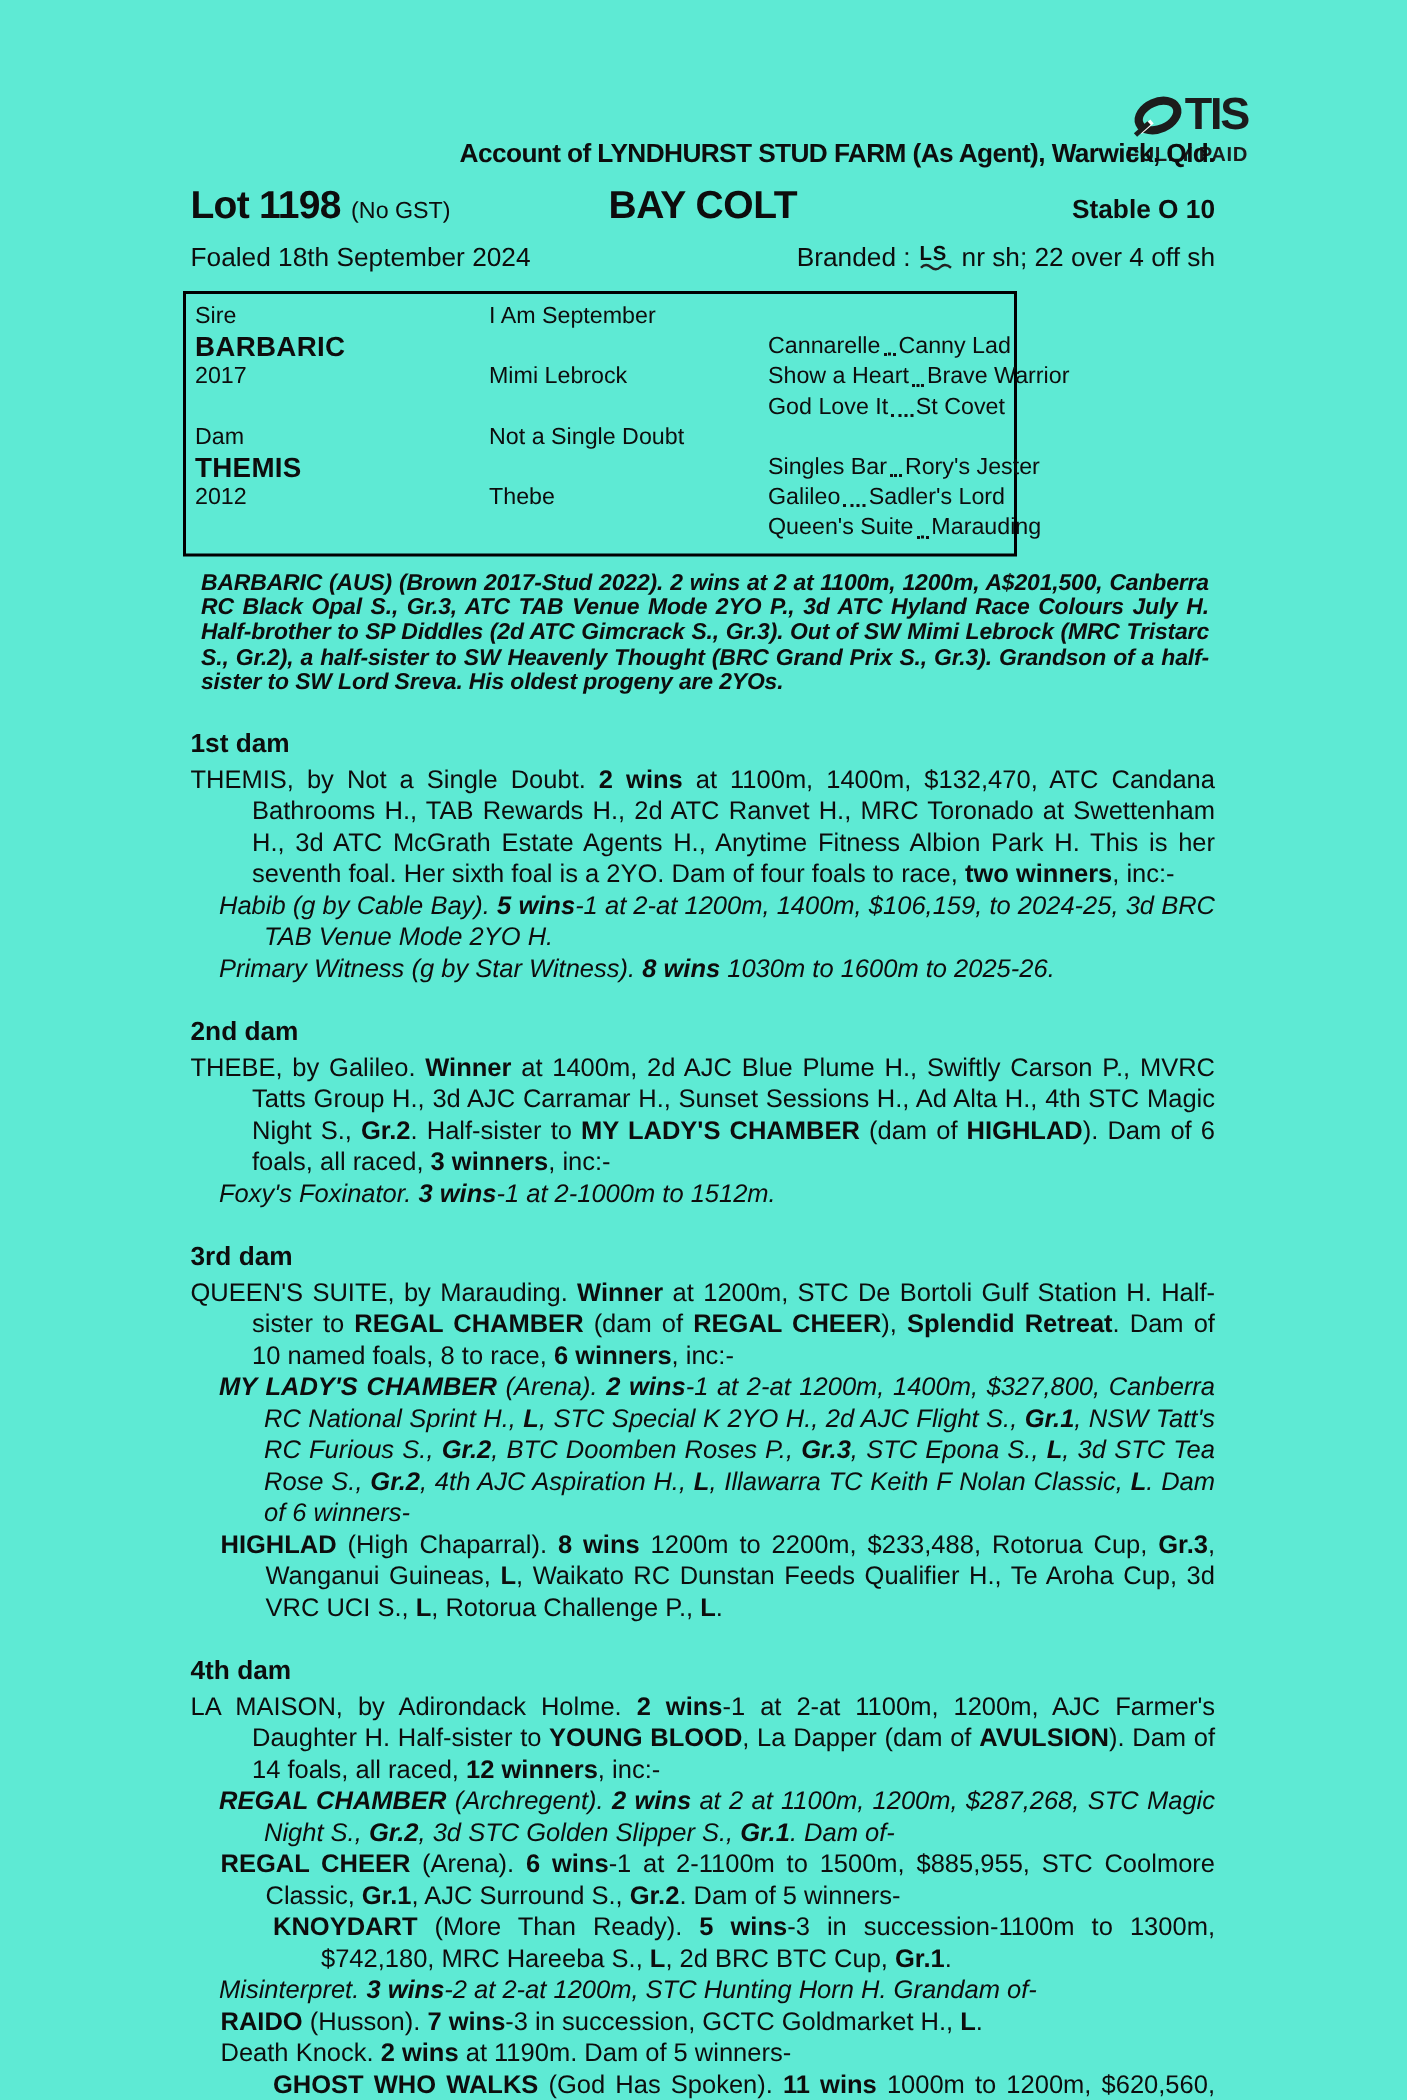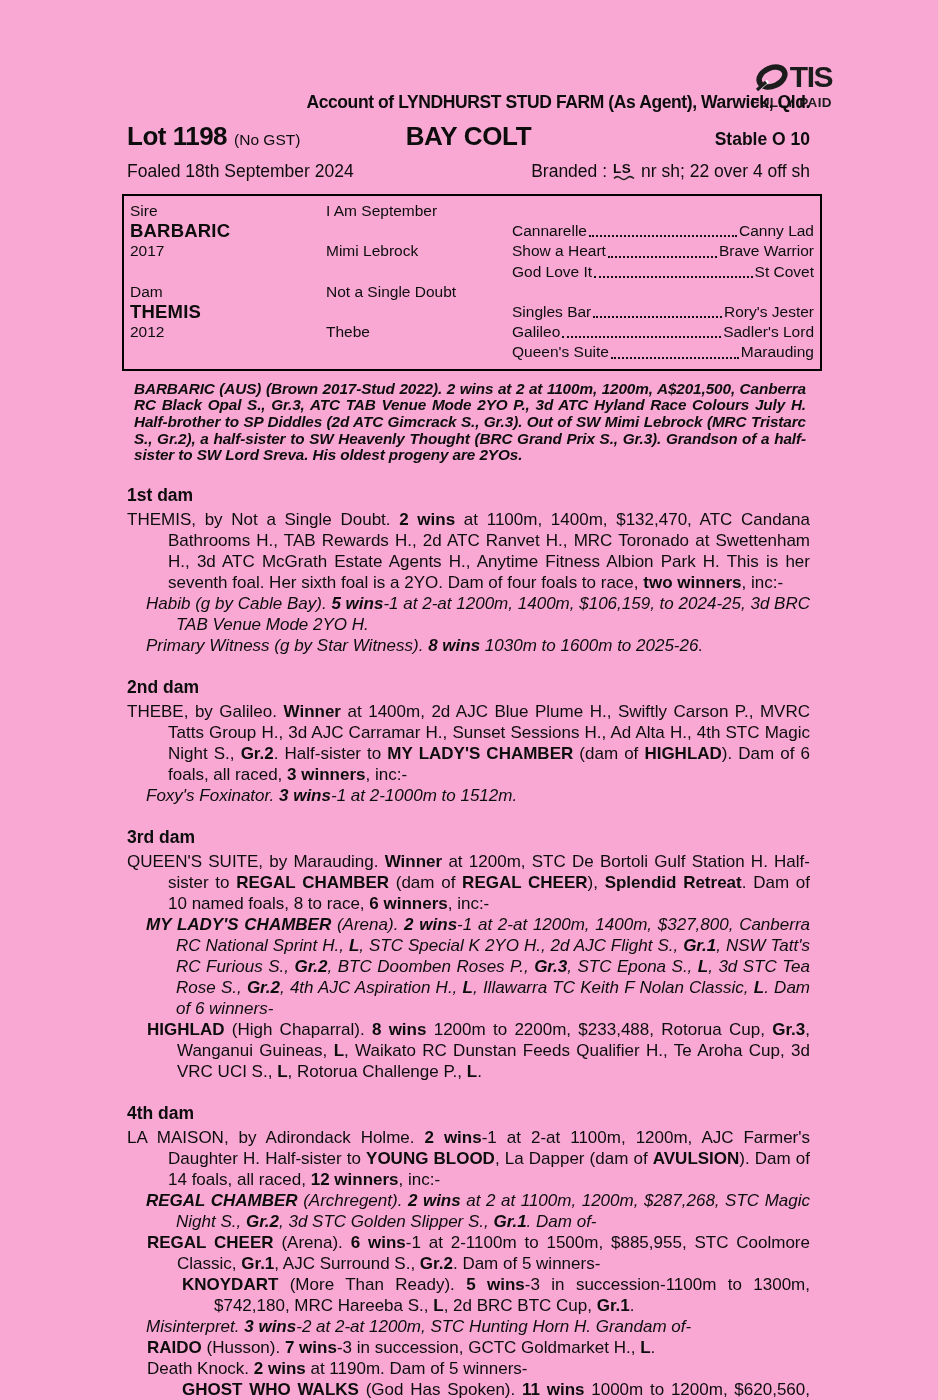--- a/index.html
+++ b/index.html
@@ -1,19 +1,19 @@
 <!DOCTYPE html>
 <html><head>
 <meta charset="utf-8">
 <style>
   html,body { margin:0; padding:0; background:#e8e8e8; }
   .page {
     position:relative;
     width:938px; height:1400px;
-    background:#f9a8d4;
+    background:#5eead4;
     color:#0d0d0d;
     font-family:"Liberation Sans", sans-serif;
     overflow:hidden;
     margin:0 auto;
   }
   .content { position:absolute; left:127px; top:0; width:683px; }
 
   
   .logo { position:absolute; top:60px; right:106px; text-align:center; color:#1c1c1c; }
   .logo-top { display:flex; align-items:center; justify-content:flex-end; height:34px; }
@@ -30,21 +30,21 @@
   .stable { position:absolute; right:0; bottom:2px; font-size:17.5px; font-weight:700; }
   .foaled-row { display:flex; justify-content:space-between; align-items:flex-end; margin-top:9px; font-size:17.5px; }
   .branded { display:flex; align-items:flex-end; gap:6px; }
   .brand-mark { display:inline-flex; flex-direction:column; align-items:flex-start; line-height:1; margin-bottom:1px; }
   .brand-ls { font-size:13.5px; font-weight:700; letter-spacing:0.5px; }
   .brand-wave { margin-top:-1px; }
 
   
   .ped {
     box-sizing:border-box;
-    width:700px; margin:12px 14px 0 -5px;
+    width:556px; margin:12px 14px 0 -5px;
     border:2.5px solid #000;
     padding:5px 6px 6px 6px;
     display:grid;
     grid-template-columns:196px 186px 1fr;
     grid-auto-rows:20.2px;
     font-size:15.5px; line-height:20.2px;
     align-items:end;
   }
   .ped div { white-space:nowrap; }
   .ped .pname { font-weight:700; font-size:18.5px; letter-spacing:0.2px; }

